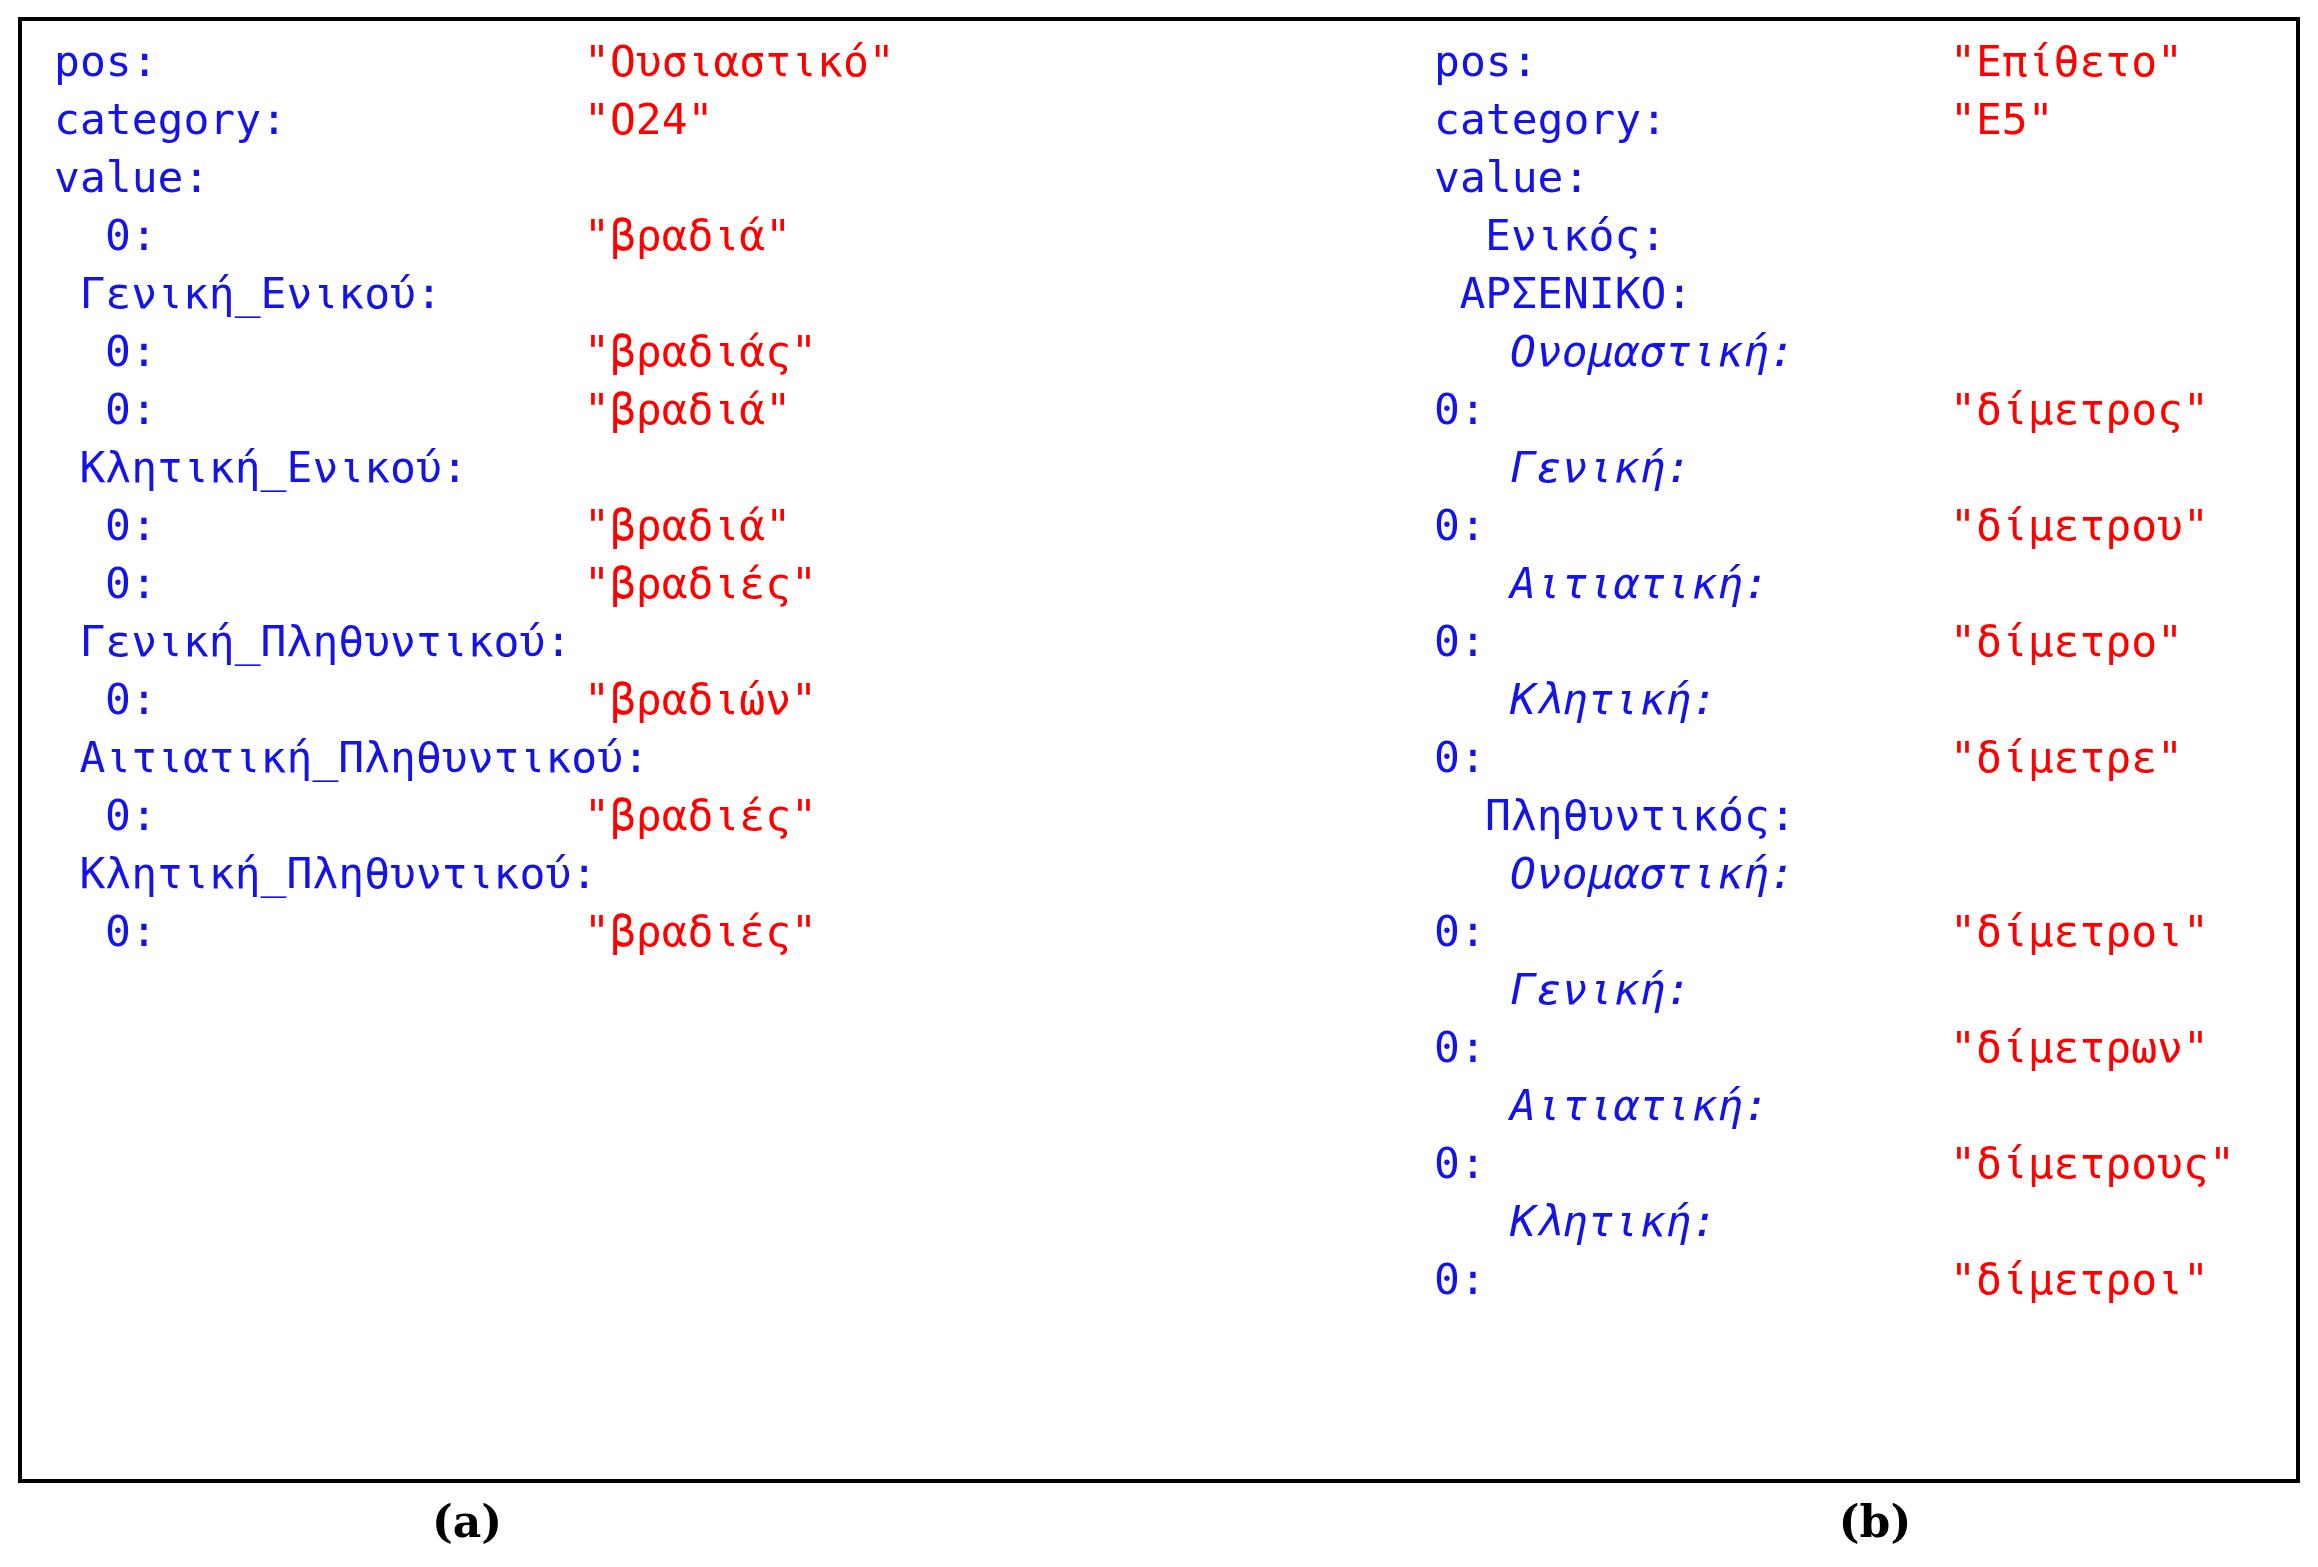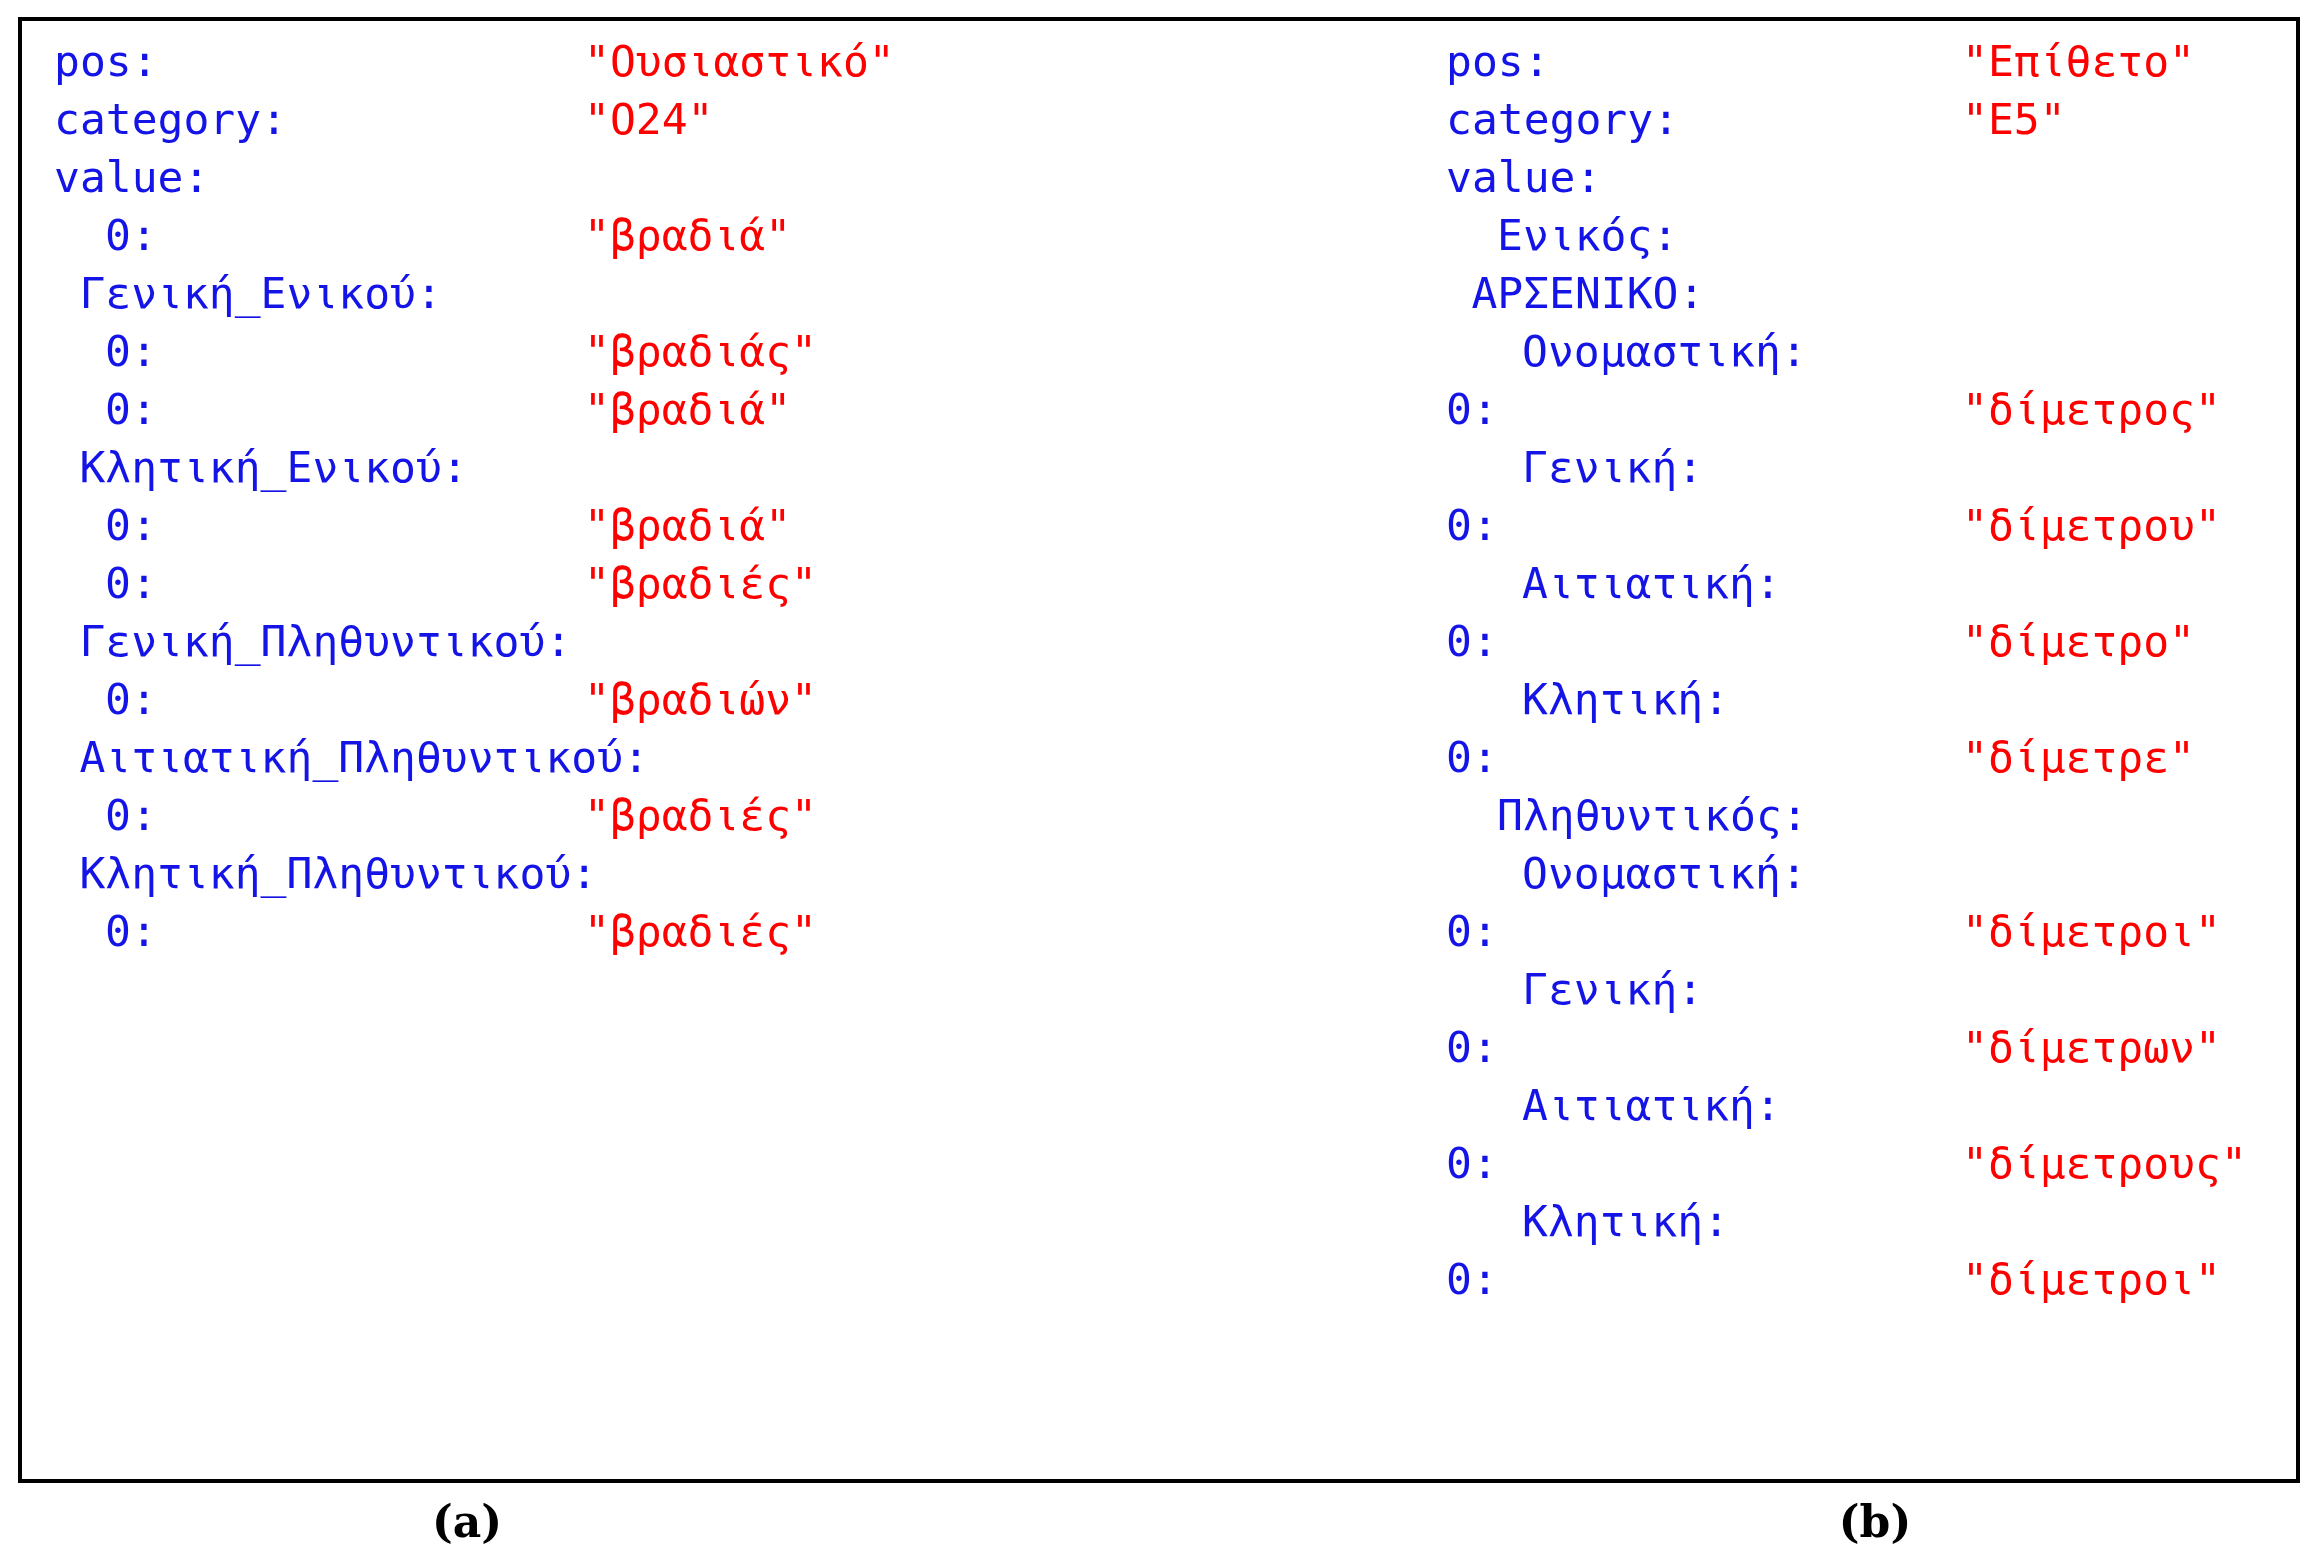--- a/index.html
+++ b/index.html
@@ -35,21 +35,20 @@
     overflow: hidden;
   }
 
   #panels {
     display: flex;
     flex-direction: row;
     align-items: flex-start;
     width: 100%;
     height: 100%;
     box-sizing: border-box;
-    gap: 12px;
   }
 
   .panel {
     box-sizing: border-box;
     padding-top: 11px;
   }
   #panel-a { width: 1380px; padding-left: 32px; }
   #panel-b { width: 865px; padding-left: 32px; }
 
   
@@ -74,21 +73,21 @@
     position: absolute;
   }
   
   #panel-a .val { left: 530px; }
   #panel-b .val { left: 516px; }
 
   
   .ind0 { padding-left: 0px; }
   .ind1 { padding-left: 25.4px; }
   .ind2 { padding-left: 51px; }
-  .ind3 { padding-left: 76px; }
+  .ind3 { padding-left: 76px; font-style: italic; }
 
   
   .caption {
     position: absolute;
     top: 1496px;
     font-family: "DejaVu Serif", "Liberation Serif", serif;
     font-weight: bold;
     font-size: 44px;
     color: #000000;
     text-align: center;

